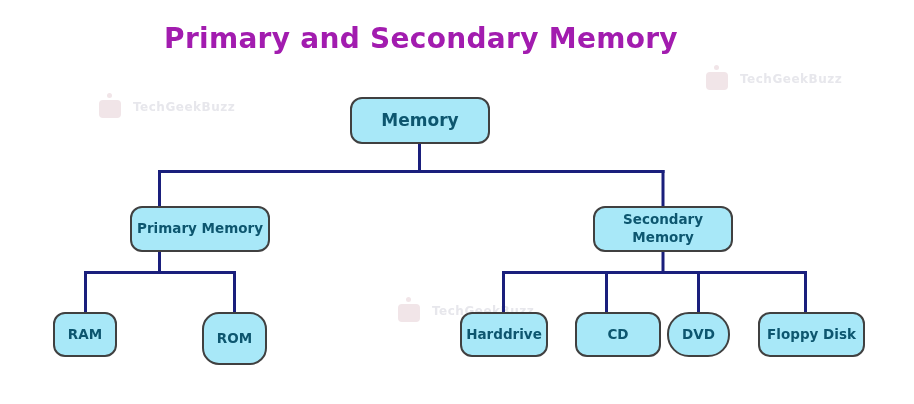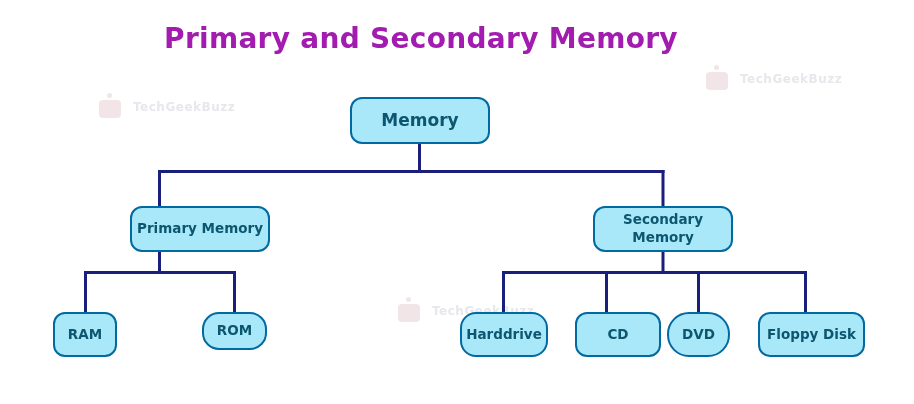--- a/index.html
+++ b/index.html
@@ -30,38 +30,38 @@
     position: absolute;
     left: 0;
     top: 0;
     z-index: 1;
   }
   .node {
     position: absolute;
     z-index: 2;
     box-sizing: border-box;
     background: #a8e8f8;
-    border: 2px solid #0369a1;
+    border: 2px solid #404040;
     border-radius: 12px;
     display: flex;
     align-items: center;
     justify-content: center;
     text-align: center;
     color: #0d566f;
     font-weight: 700;
     font-size: 13.5px;
     line-height: 1.3;
   }
   .node-root { font-size: 17px; }
   .node-memory    { left: 350px; top: 97px;  width: 140px; height: 47px; }
   .node-primary   { left: 90px;  top: 206px; width: 140px; height: 46px; margin-left: 40px; }
   .node-secondary { left: 593px; top: 206px; width: 140px; height: 46px; padding: 12px 22px; }
   .node-ram       { left: 53px;  top: 312px; width: 64px;  height: 45px; }
-  .node-rom       { left: 202px; top: 312px; width: 65px;  height: 38px; border-radius: 17px; }
-  .node-harddrive { left: 460px; top: 312px; width: 88px;  height: 45px; border-radius: 16px; }
+  .node-rom       { left: 202px; top: 312px; width: 65px;  height: 53px; border-radius: 17px; }
+  .node-harddrive { left: 460px; top: 312px; width: 88px;  height: 45px; }
   .node-cd        { left: 575px; top: 312px; width: 86px;  height: 45px; }
   .node-dvd       { left: 667px; top: 312px; width: 63px;  height: 45px; border-radius: 22px; }
   .node-floppy    { left: 758px; top: 312px; width: 107px; height: 45px; }
   .watermark {
     position: absolute;
     z-index: 0;
     display: flex;
     gap: 12px;
     color: #e7e7ec;
     font-size: 12px;

